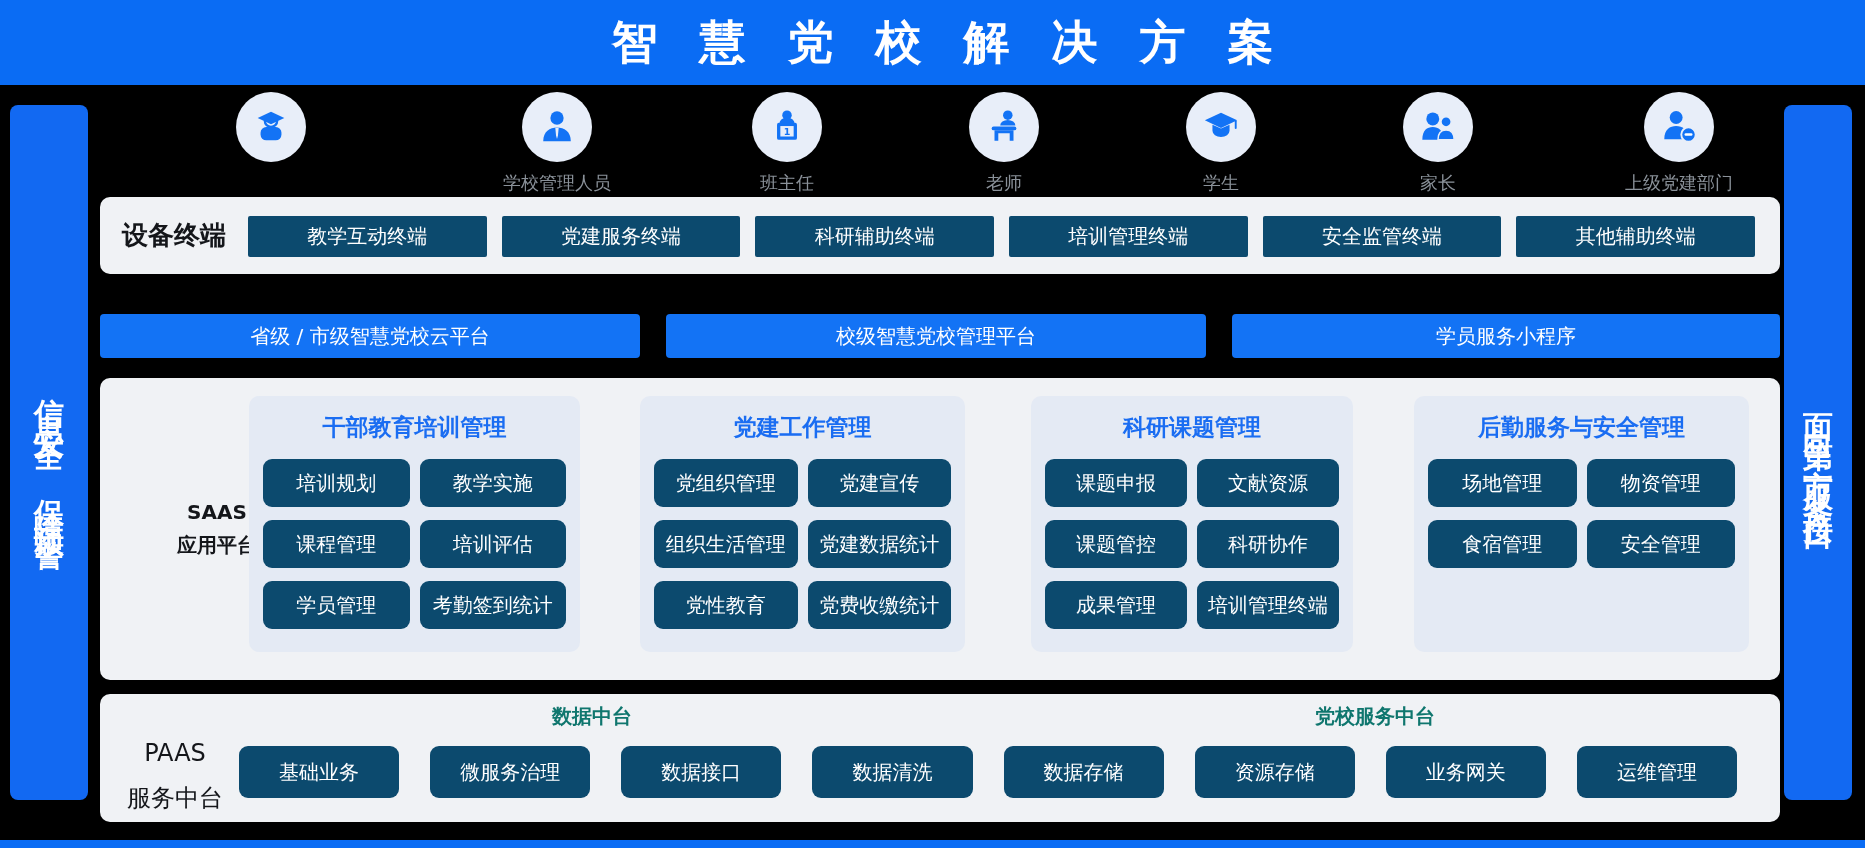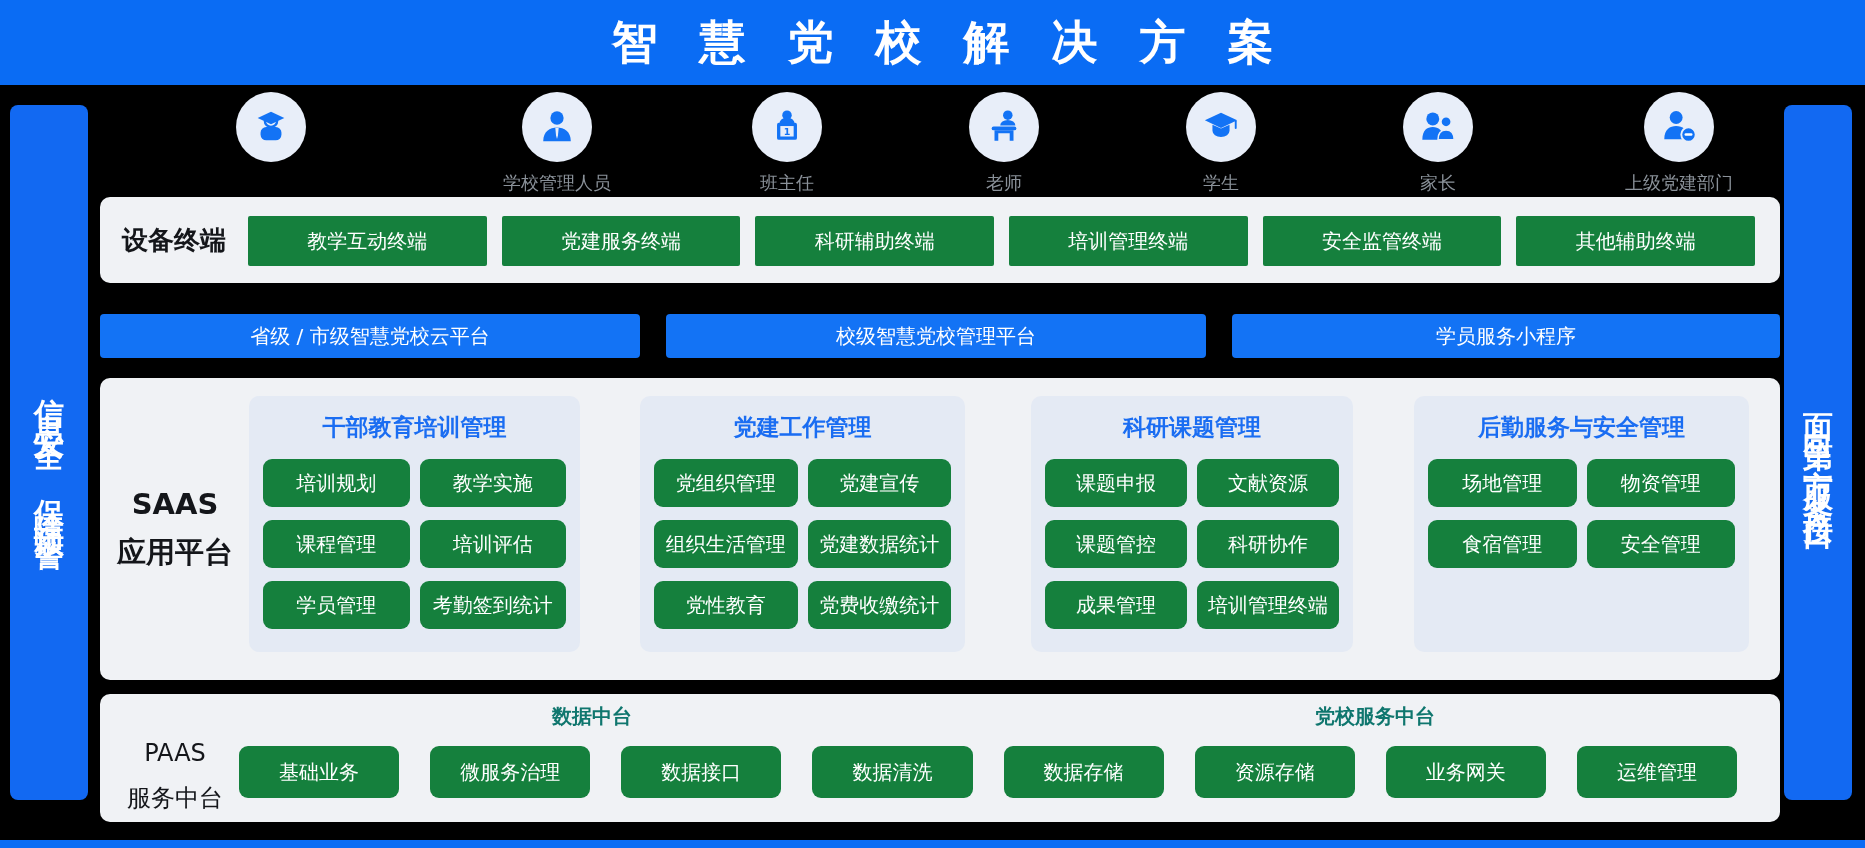--- a/index.html
+++ b/index.html
@@ -24,39 +24,39 @@
   .role { position:absolute; top:92px; width:140px; text-align:center; }
   .role-circle { width:70px; height:70px; border-radius:50%; background:#e8eef9; margin:0 auto;
                  display:flex; align-items:center; justify-content:center; }
   .role-circle svg { display:block; }
   .role-label { margin-top:9px; font-size:18px; color:#8a9199; white-space:nowrap; }
 
   
   .panel { position:absolute; left:100px; width:1680px; background:#f0f2f5; border-radius:10px; }
 
   
-  .device-panel { top:197px; height:86px; }
+  .device-panel { top:197px; height:77px; }
   .device-label { position:absolute; left:22px; top:0; height:100%; display:flex; align-items:center;
                   font-size:26px; font-weight:bold; color:#14161a; }
   .device-buttons { position:absolute; left:148px; right:25px; top:19px; bottom:17px; display:flex; gap:15px; }
-  .btn { background:#15803d; color:#fff; display:flex; align-items:center; justify-content:center; white-space:nowrap; }
+  .btn { background:#0c4a6e; color:#fff; display:flex; align-items:center; justify-content:center; white-space:nowrap; }
   .device-buttons .btn { flex:1; font-size:20px; border-radius:2px; }
 
   
   .platform { position:absolute; top:314px; height:44px; background:#1373f5; border-radius:4px;
               color:#fff; font-size:20px; display:flex; align-items:center; justify-content:center; }
   .platform-1 { left:100px;  width:540px; }
   .platform-2 { left:666px;  width:540px; }
   .platform-3 { left:1232px; width:548px; }
 
   
   .saas-panel { top:378px; height:302px; }
   .saas-label { position:absolute; left:0; top:0; width:150px; height:100%;
                 display:flex; flex-direction:column; align-items:center; justify-content:center;
-                font-size:29px; font-weight:bold; color:#14161a; line-height:1.65; }
+                font-size:20px; font-weight:bold; color:#14161a; line-height:1.65;padding-left:42px; }
   .group { position:absolute; top:18px; height:256px; background:#e4eaf4; border-radius:10px;
            padding:16px 14px; box-sizing:border-box; }
   .group-1 { left:149px;  width:331px; }
   .group-2 { left:540px;  width:325px; }
   .group-3 { left:931px;  width:322px; }
   .group-4 { left:1314px; width:335px; }
   .group-title { text-align:center; font-size:23px; font-weight:bold; color:#1a6df2; margin-bottom:16px; white-space:nowrap; }
   .group-grid { display:grid; grid-template-columns:1fr 1fr; gap:13px 10px; }
   .group-grid .btn { height:48px; border-radius:9px; font-size:20px; }
 

